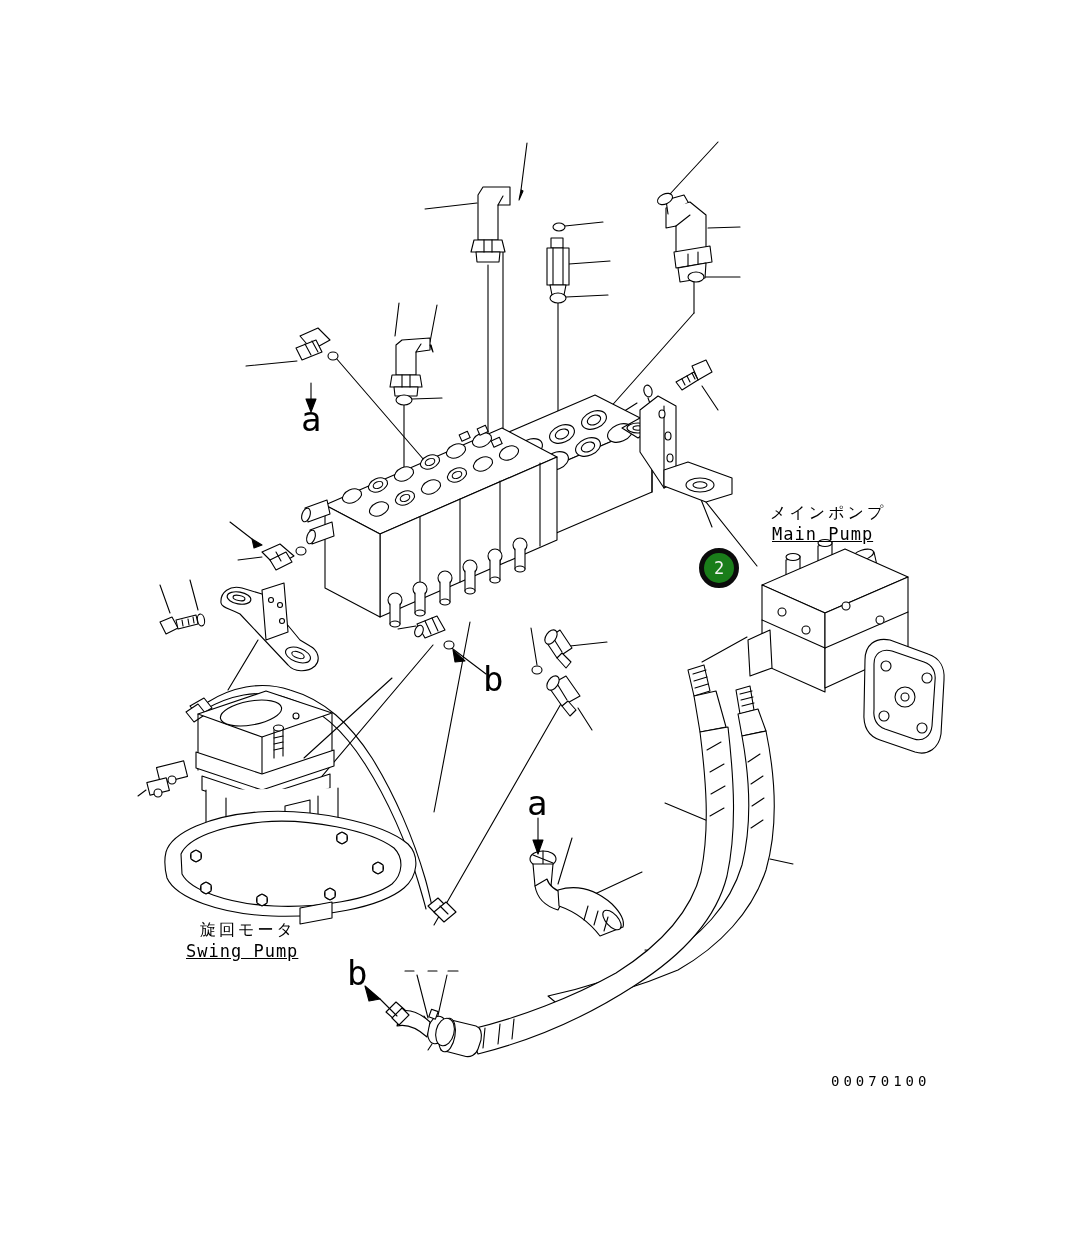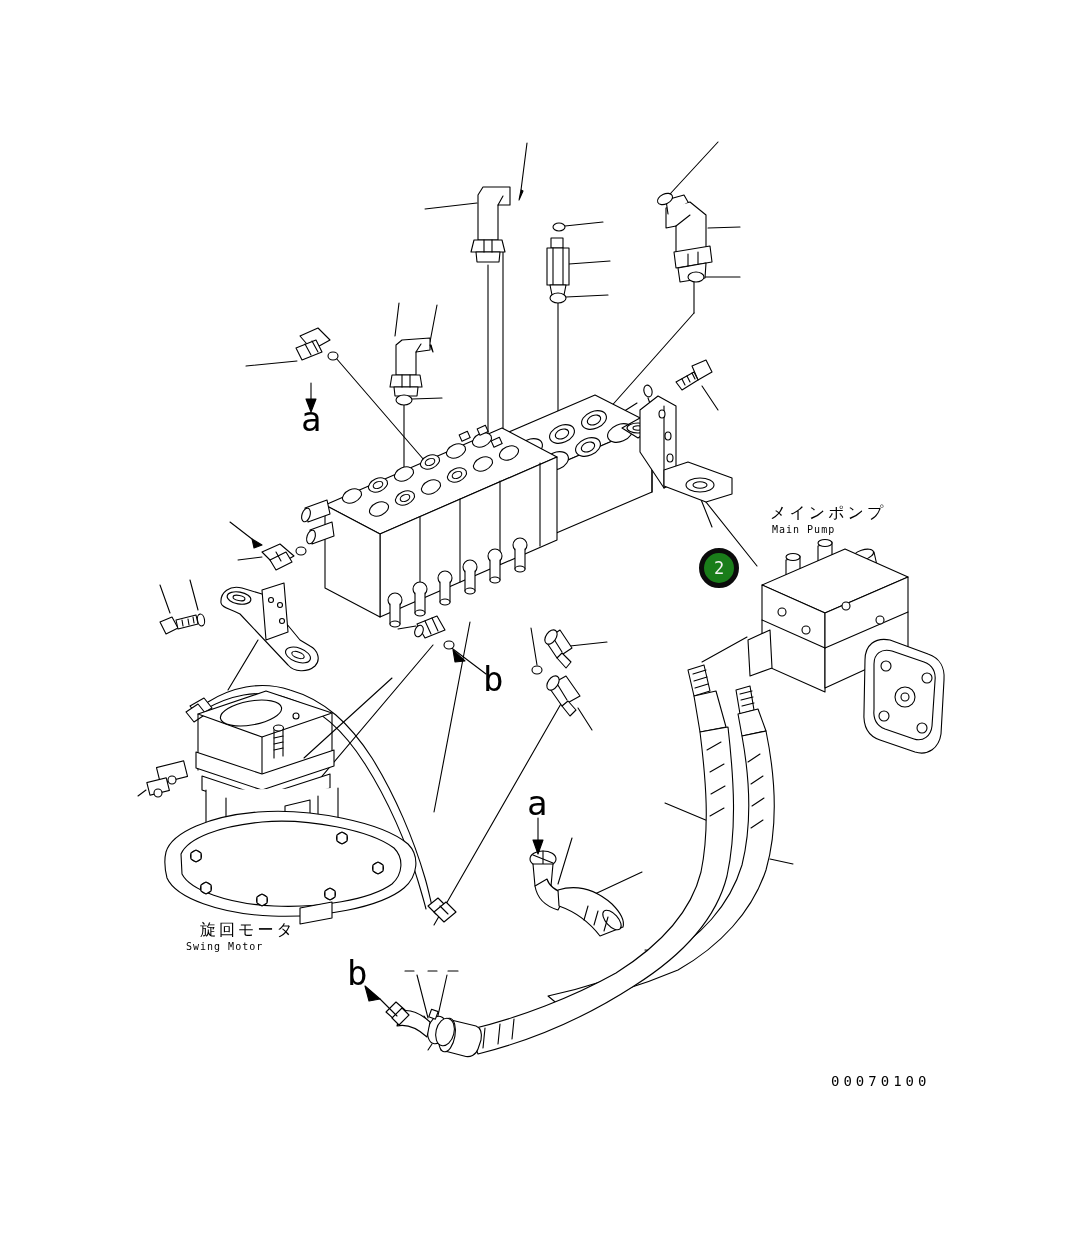--- a/index.html
+++ b/index.html
@@ -4,21 +4,21 @@
 <style>
   html,body{margin:0;padding:0;background:#e8e8e8;}
   .page{
     position:relative;width:1075px;height:1238px;background:#ffffff;
     font-family:"DejaVu Sans Mono","Liberation Mono",monospace;color:#000;
     overflow:hidden;margin:0 auto;
   }
   .art{position:absolute;left:0;top:0;}
   .lbl{position:absolute;white-space:nowrap;color:#000;}
   .lbl-jp{font-size:16px;letter-spacing:3px;}
-  .lbl-en{font-size:10px;letter-spacing:1px;}
+  .lbl-en{font-size:17px;letter-spacing:1px;text-decoration:underline;}
   .ref{font-size:34px;line-height:1;}
   .drawno{font-size:14px;letter-spacing:4px;}
   .callout{
     position:absolute;width:30px;height:30px;border-radius:50%;
     border:5px solid #0b0b0b;background:#1a7d1a;color:#f2f2f2;
     font-size:17px;line-height:30px;text-align:center;cursor:pointer;
   }
 </style>
 </head>
 <body>
@@ -469,21 +469,21 @@
     <g>
       <path d="M365,986 L380,999 L369,1001 Z" fill="#000"></path>
       <line x1="380" y1="999" x2="397" y2="1016"></line>
     </g>
   </svg>
 
   <div class="lbl lbl-jp" style="left:770px;top:503px;">メインポンプ</div>
   <div class="lbl lbl-en" style="left:772px;top:524px;">Main Pump</div>
 
   <div class="lbl lbl-jp" style="left:200px;top:920px;">旋回モータ</div>
-  <div class="lbl lbl-en" style="left:186px;top:941px;">Swing Motor</div>
+  <div class="lbl lbl-en" style="left:186px;top:941px;">Swing Pump</div>
 
   <div class="lbl ref" style="left:301px;top:402px;">a</div>
   <div class="lbl ref" style="left:527px;top:786px;">a</div>
   <div class="lbl ref" style="left:483px;top:662px;">b</div>
   <div class="lbl ref" style="left:347px;top:956px;">b</div>
 
   <div class="lbl drawno" style="left:831px;top:1073px;">00070100</div>
 
   <div class="callout" style="left:699px;top:548px;">2</div>
 

